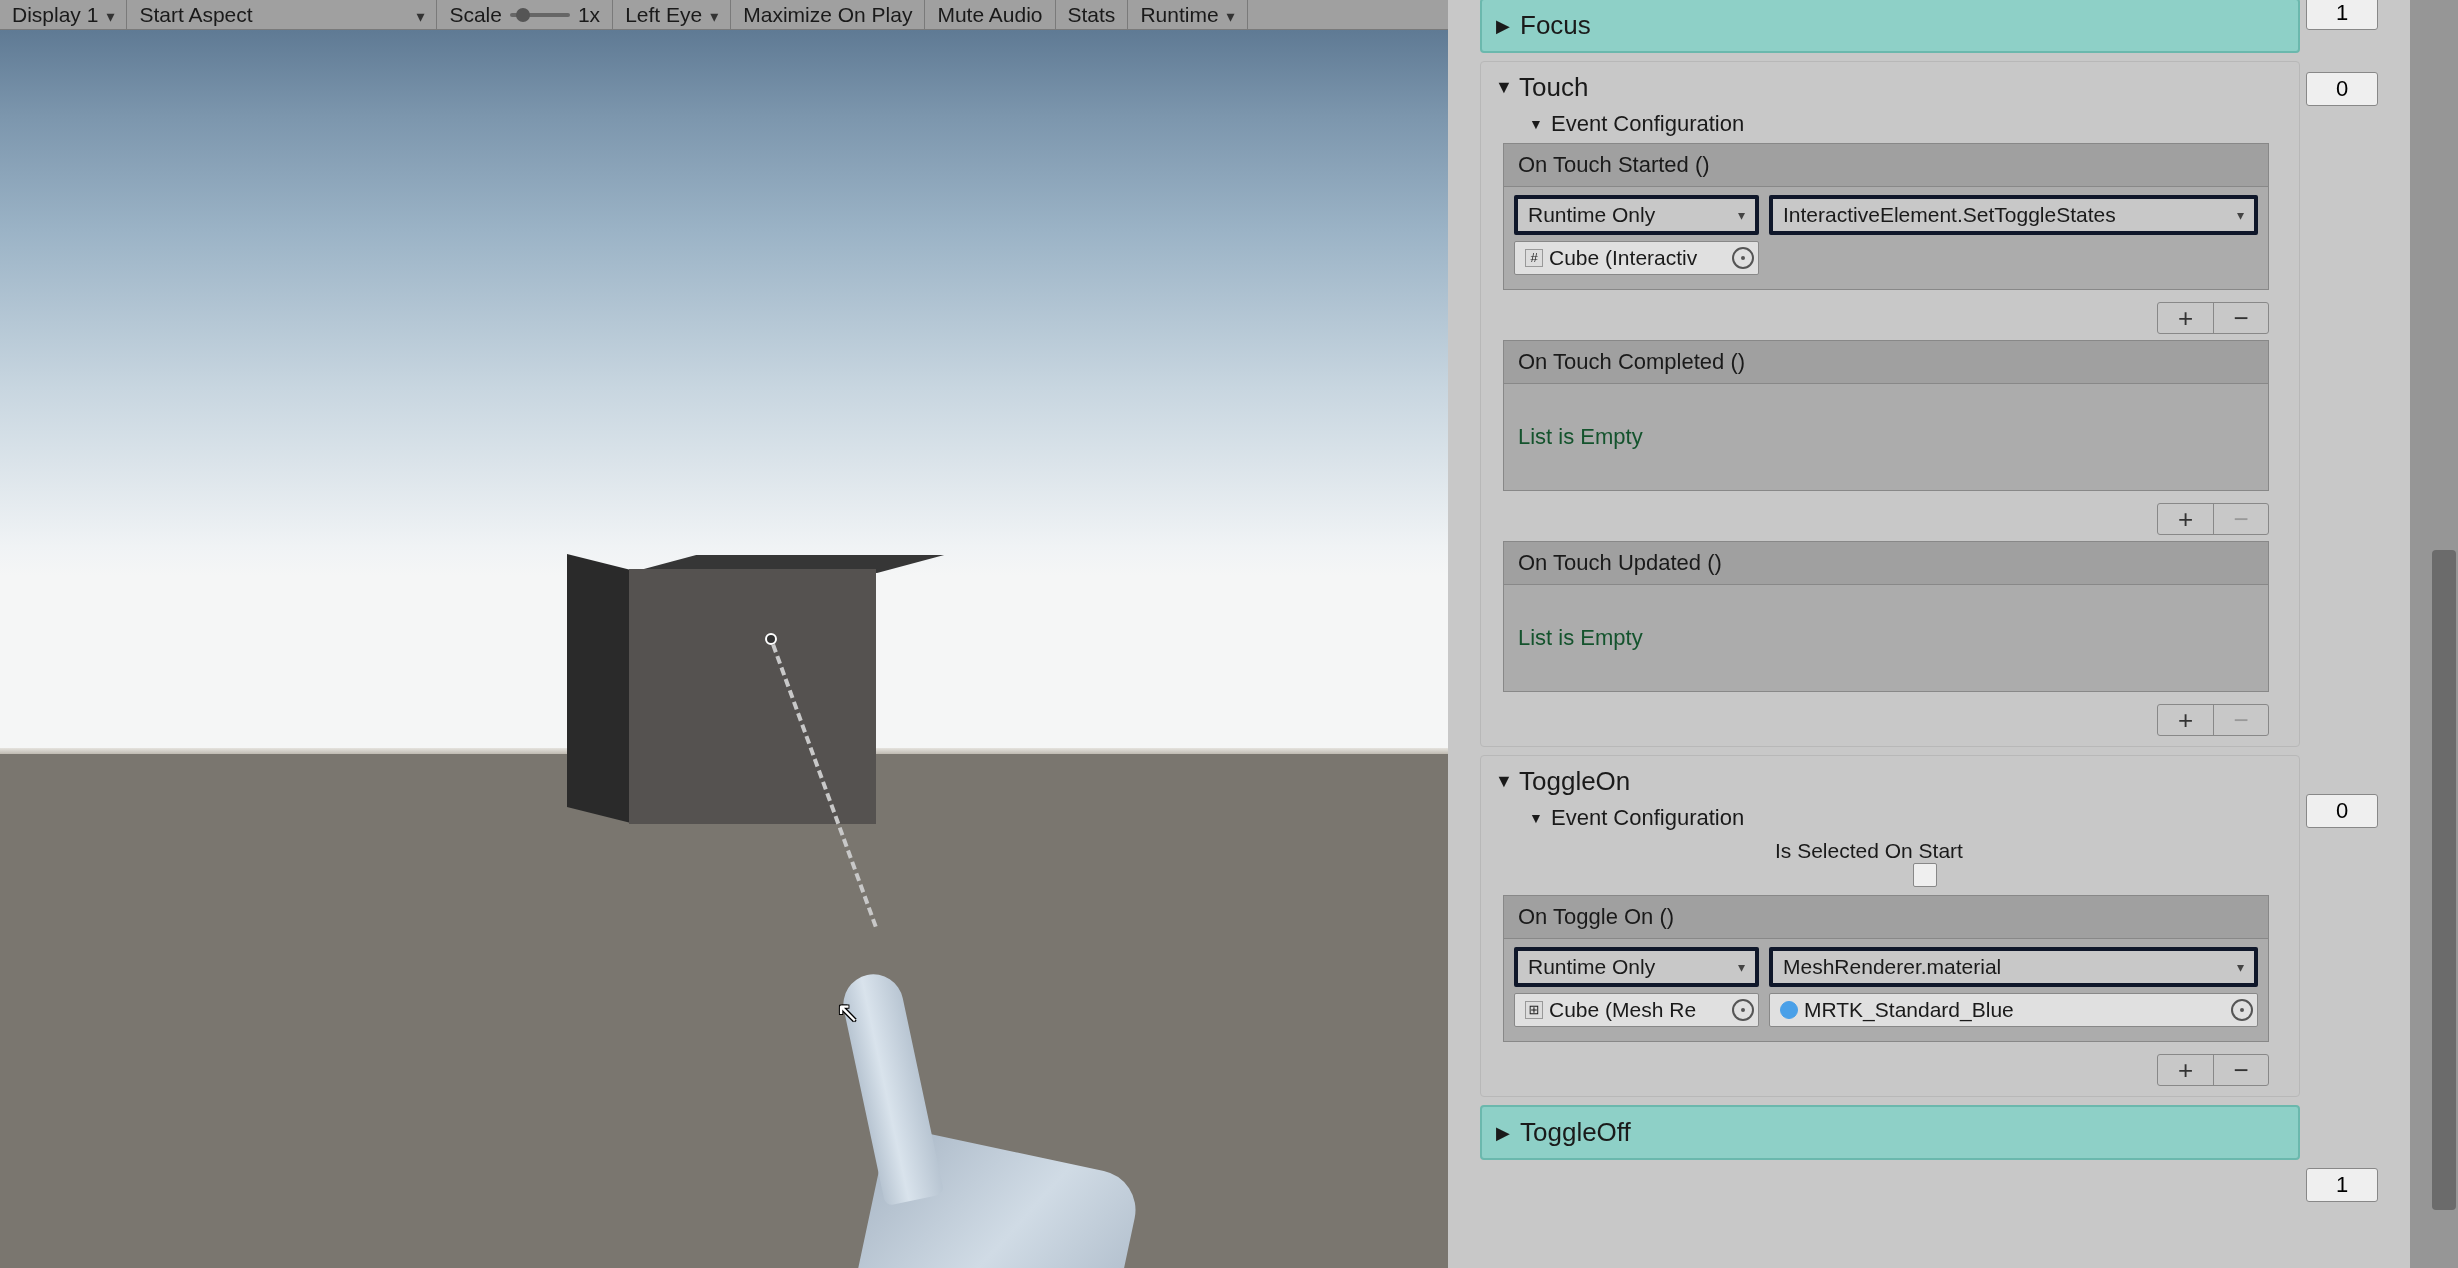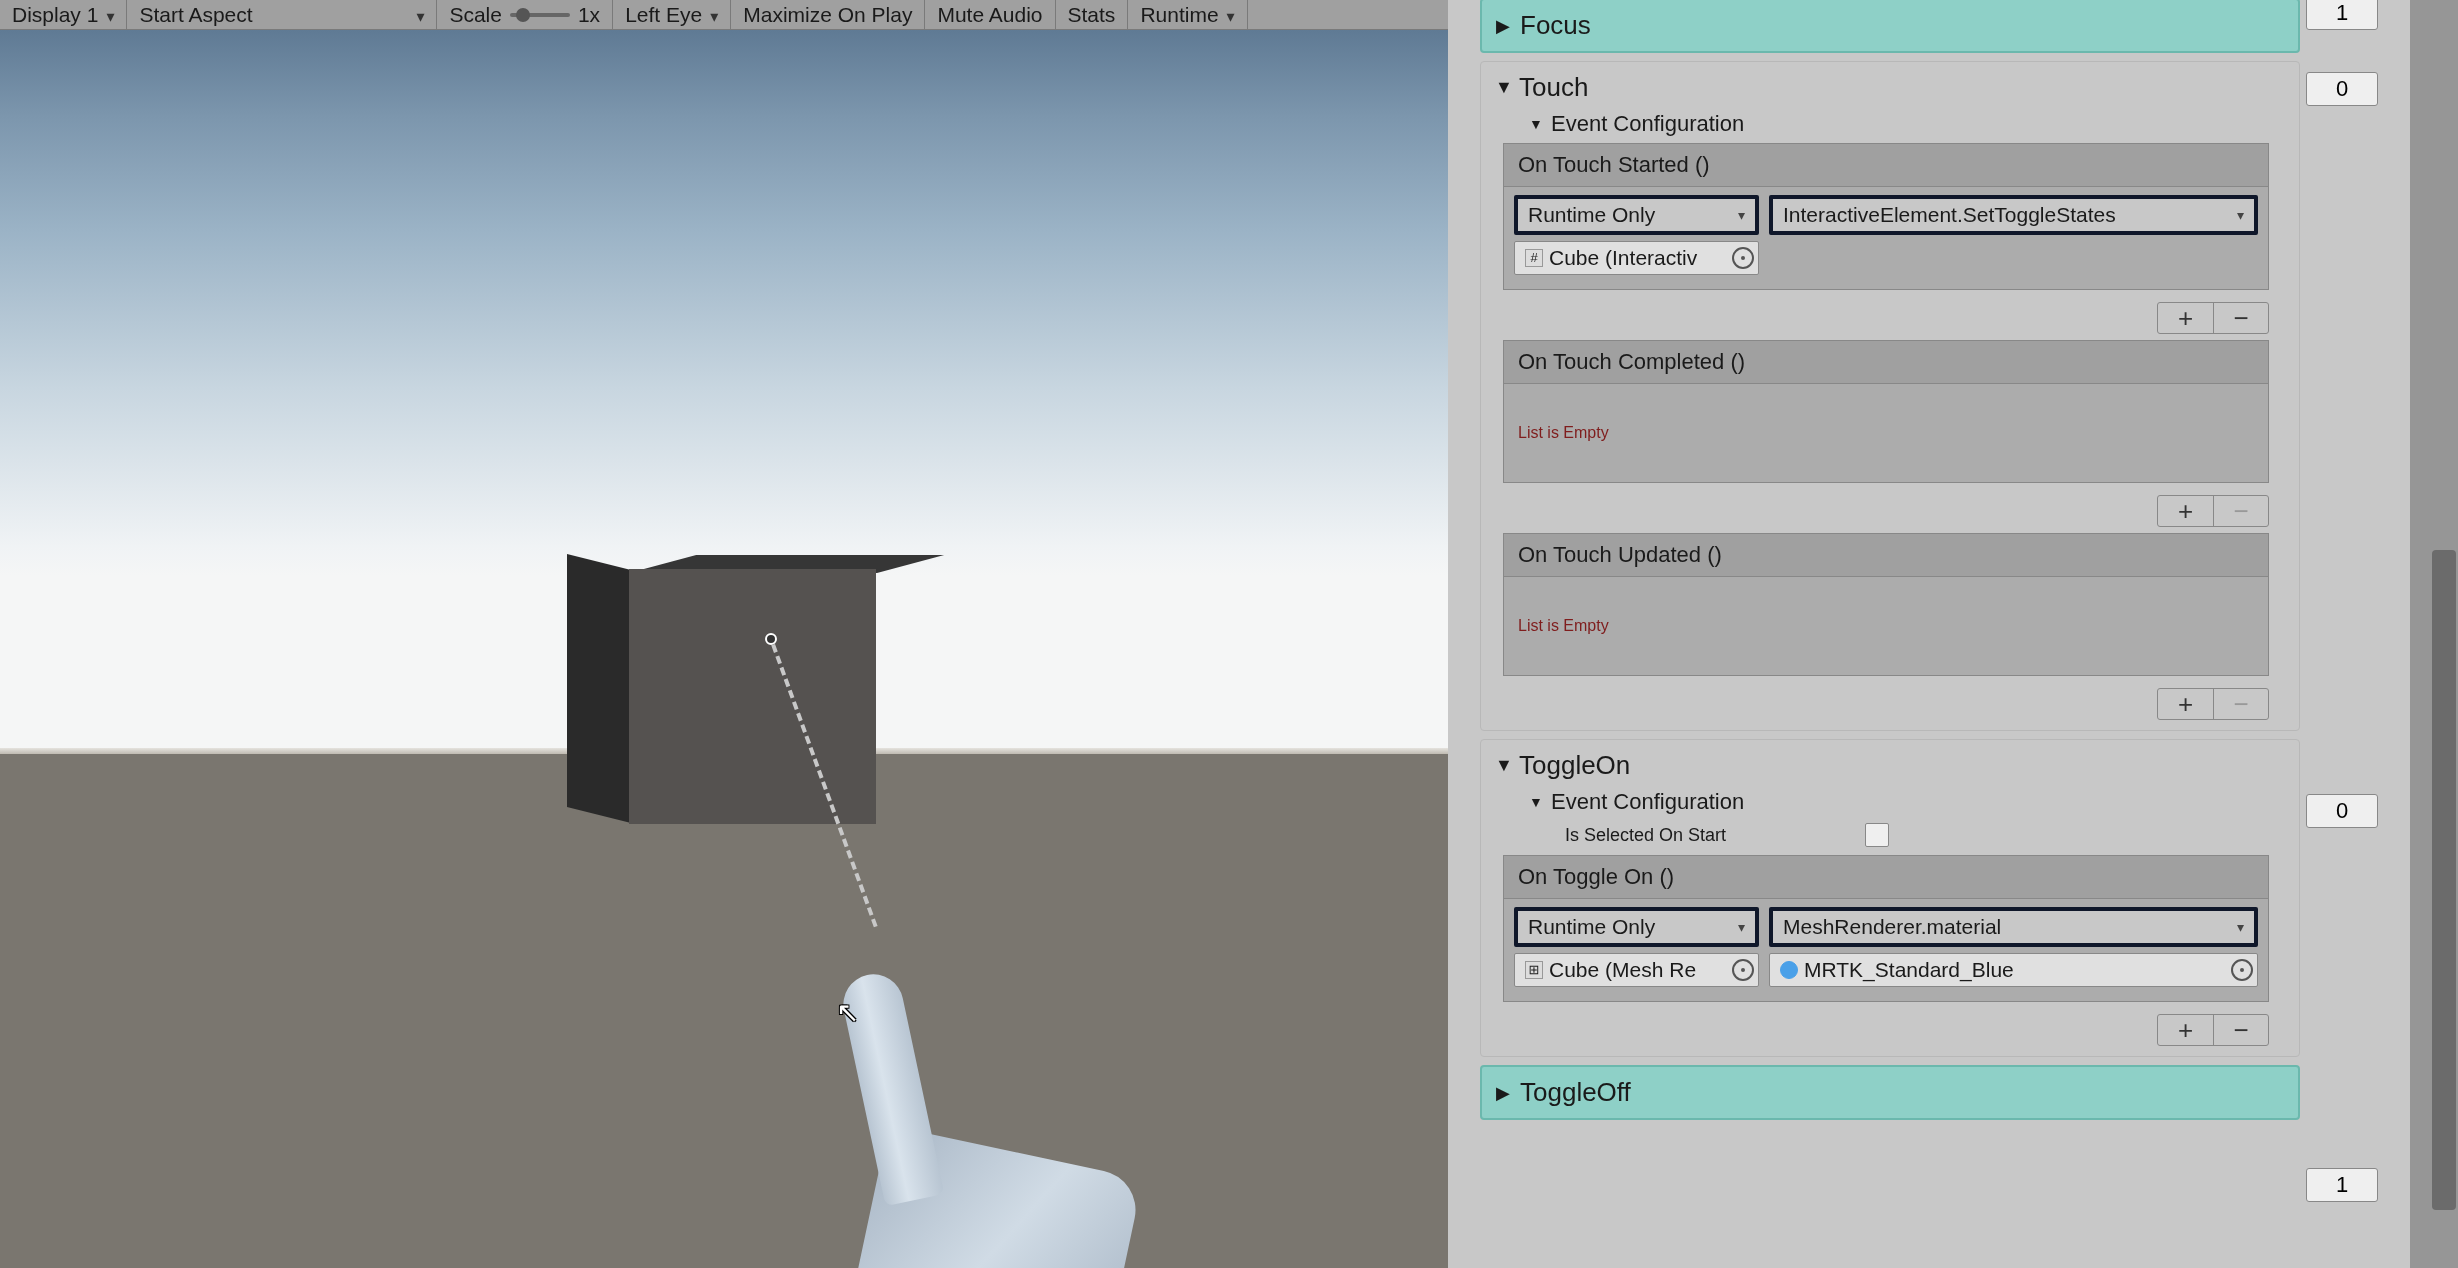--- a/index.html
+++ b/index.html
@@ -53,28 +53,28 @@
 .event-block { border: 1px solid #888; margin: 6px 0; background: #ACACAC; }
 .event-header-bar { background: #A0A0A0; padding: 8px 14px; font-size: 22px; color: #1a1a1a; border-bottom: 1px solid #888; }
 .event-body { background: #ACACAC; padding: 8px 10px; }
 .event-row { display: flex; gap: 10px; margin-bottom: 6px; }
 .dropdown-field { background: #C8C8C8; border: 4px solid #0f172a; border-radius: 2px; padding: 4px 10px; font-size: 21px; color: #1a1a1a; display: flex; align-items: center; justify-content: space-between; cursor: pointer; }
 .dropdown-field::after { content: "▾"; font-size: 14px; margin-left: 10px; color: #444; }
 .object-field { background: #e0e0e0; border: 1px solid #888; border-radius: 2px; padding: 4px 10px; font-size: 21px; color: #1a1a1a; display: flex; align-items: center; position: relative; }
 .object-picker {position:absolute;right:4px;top:50%;transform:translateY(-50%);width:22px;height:22px;border:2px solid #555;border-radius:50%;display:flex;align-items:center;justify-content:center;font-size:10px;}
 .object-picker::after{content:"";position:absolute;width:4px;height:4px;background:#555;border-radius:50%;}
 .object-prefix-icon { display:inline-block; width:18px; height:18px; background:#ddd; border:1px solid #999; margin-right:6px; font-size:13px; text-align:center; line-height:16px;}
-.empty-msg { padding: 40px 14px; font-size: 16px; color: #7f1d1d; }
+.empty-msg { padding: 40px 14px; font-size: 22px; color: #14532d; }
 .event-footer { display: flex; justify-content: flex-end; padding: 6px 0 0 0; }
 .add-remove-box { display: flex; background: #C8C8C8; border: 1px solid #888; border-radius: 3px; }
 .add-remove-box .btn { width: 55px; height: 30px; display: flex; align-items: center; justify-content: center; font-size: 26px; color: #333; cursor: pointer; }
 .add-remove-box .btn.disabled { color: #999; }
 .add-remove-box .btn + .btn { border-left: 1px solid #888; }
 
-.prop-row { display: flex; align-items: center; margin: 8px 0 8px 70px; font-size: 18px; color: #1a1a1a; }
+.prop-row { display: flex; align-items: center; margin: 8px 0 8px 70px; font-size: 21px; color: #1a1a1a; flex-direction: column; }
 .prop-row .label { width: 300px; }
 .checkbox { width: 24px; height: 24px; background: #efefef; border: 1px solid #888; border-radius: 2px; }
 </style>
 </head>
 <body>
 
 <div class="game-view">
   <div class="game-toolbar">
     <div class="toolbar-item">
       <span>Display 1</span>

